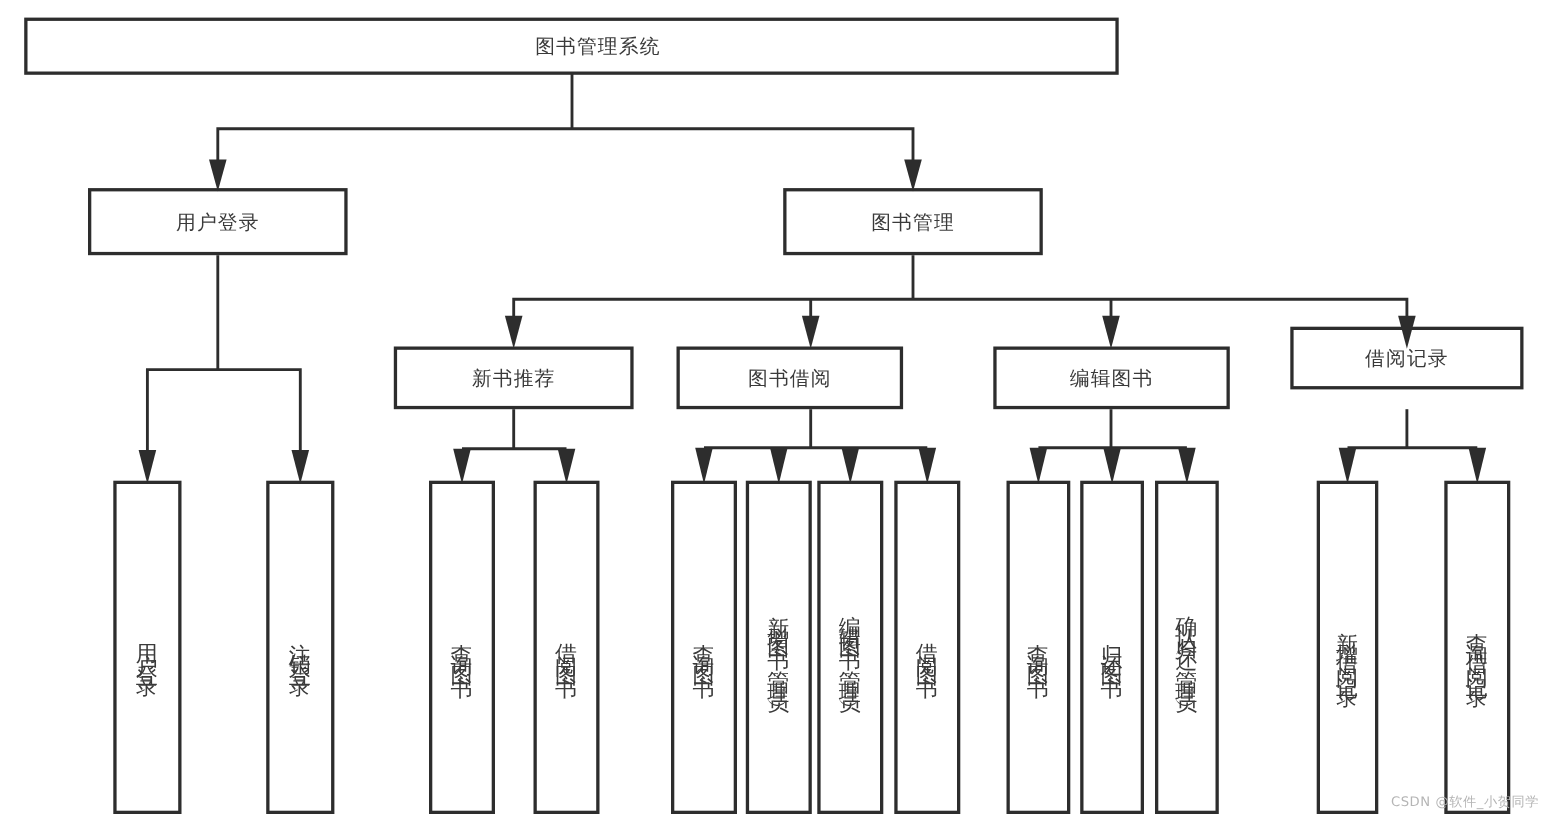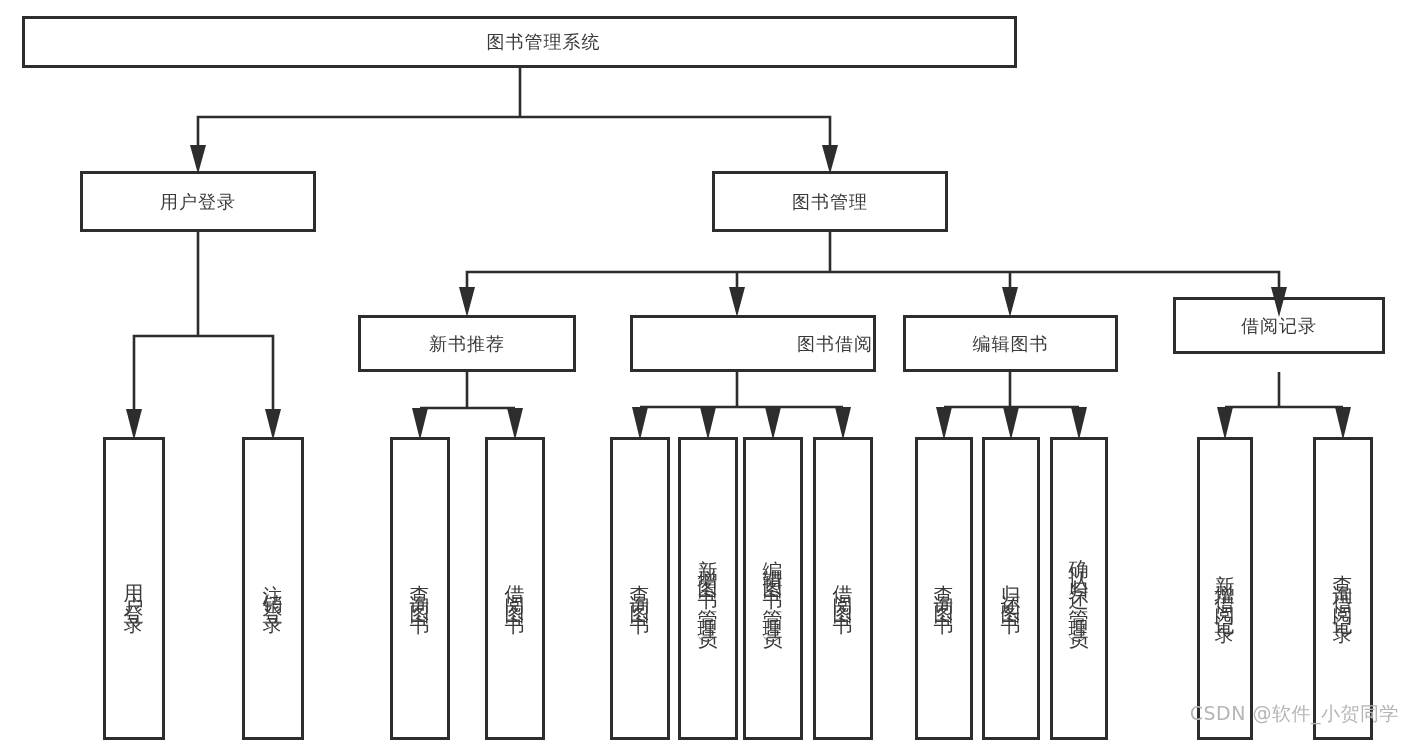--- a/index.html
+++ b/index.html
@@ -34,23 +34,23 @@
   .v-node span{
     writing-mode:vertical-rl;
     text-orientation:mixed;
     font-size:20px;
     letter-spacing:10px;
     line-height:1;
     white-space:nowrap;
   }
   .watermark{
     position:absolute;
-    right:6px;bottom:20px;
+    right:6px;bottom:9px;
     color:var(--wm);
-    font-size:19px;
+    font-size:12px;
     letter-spacing:0.5px;
     z-index:5;
     white-space:nowrap;
   }
 </style>
 </head>
 <body>
 
 <div class="stage">
 
@@ -106,21 +106,21 @@
   <div class="node h-node" style="left:80px;top:171px;width:236px;height:61px;">
     <span>用户登录</span>
   </div>
   <div class="node h-node" style="left:712px;top:171px;width:236px;height:61px;">
     <span>图书管理</span>
   </div>
 
   <div class="node h-node" style="left:358px;top:315px;width:218px;height:57px;">
     <span>新书推荐</span>
   </div>
-  <div class="node h-node" style="left:630px;top:315px;width:246px;height:57px;justify-content:flex-end;">
+  <div class="node h-node" style="left:615px;top:315px;width:206px;height:57px;">
     <span>图书借阅</span>
   </div>
   <div class="node h-node" style="left:903px;top:315px;width:215px;height:57px;">
     <span>编辑图书</span>
   </div>
   <div class="node h-node" style="left:1173px;top:297px;width:212px;height:57px;">
     <span>借阅记录</span>
   </div>
 
   <div class="node v-node" style="left:103px;top:437px;width:62px;height:303px;">

